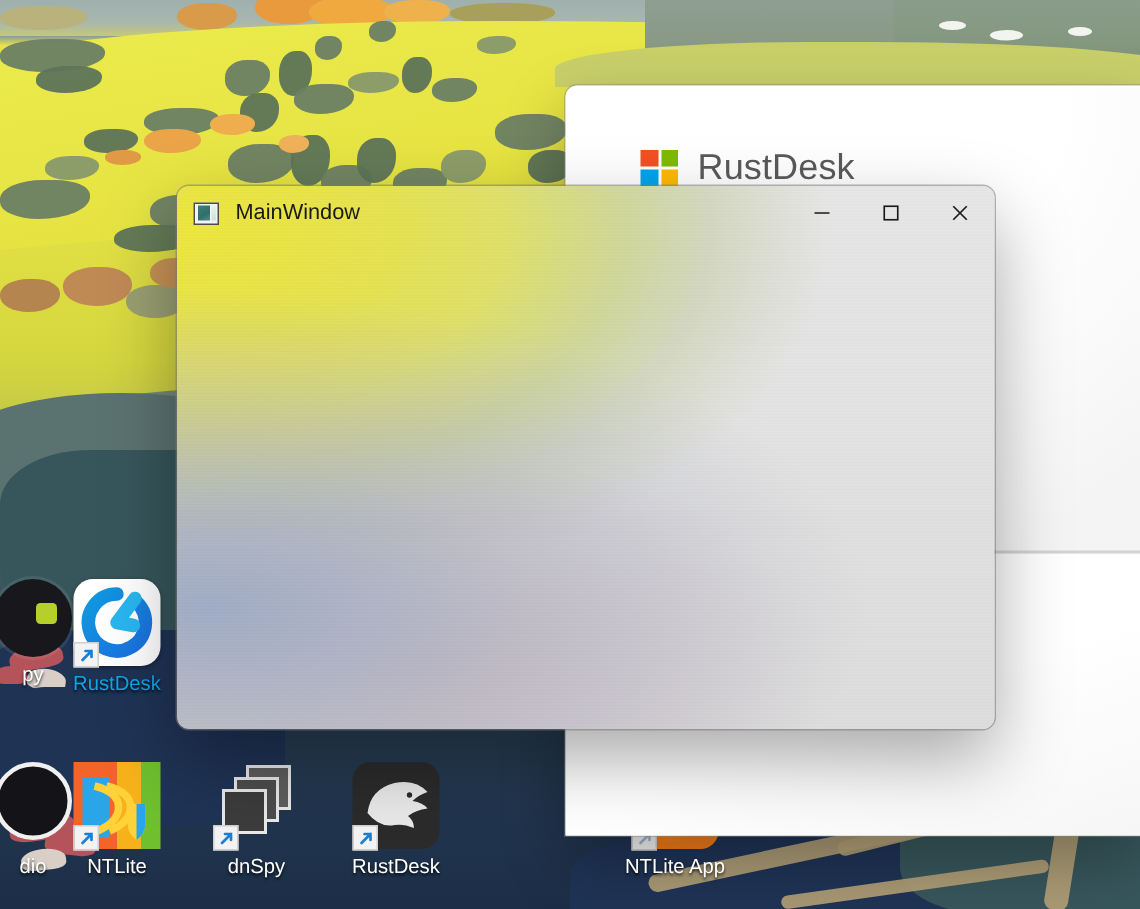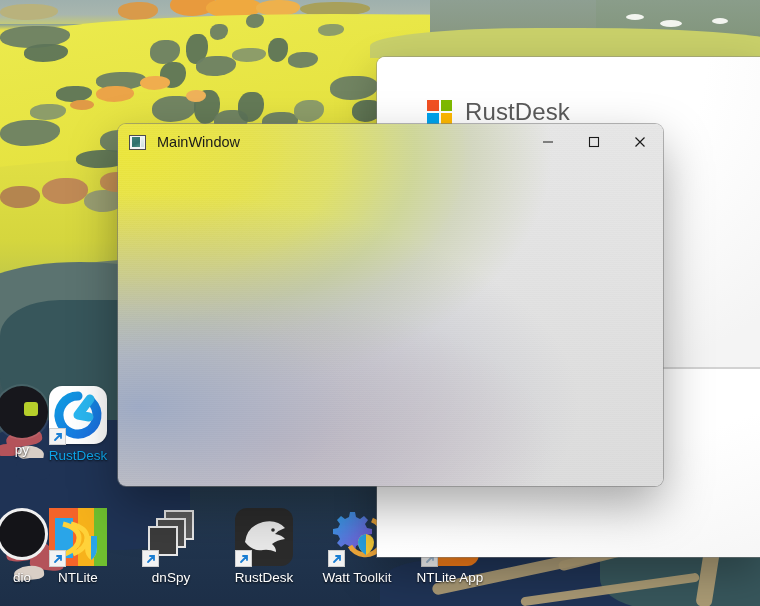--- a/index.html
+++ b/index.html
@@ -374,45 +374,20 @@
     <div style="position:absolute;left:19px;top:42px;width:17px;height:17px;background:#f3f3f3;border:1px solid #cfcfcf;
                 display:flex;align-items:center;justify-content:center;">
       <svg width="12" height="12" viewBox="0 0 12 12">
           <path d="M3 9 L9 3 M5 3 H9 V7" stroke="#1b7fd4" stroke-width="1.8" fill="none" stroke-linecap="round"></path>
         </svg>
     </div>
     <div style="position:absolute;left:0;top:62px;width:96px;text-align:center;color:#fff;font-size:13.5px;
                 text-shadow:0 1px 2px rgba(0,0,0,.85);">RustDesk</div>
   </div>
 
-  <div style="position:absolute;left:309px;top:508px;width:96px;height:84px;">
-    <div style="position:absolute;left:19px;top:0;width:58px;height:58px;">
-      <svg width="58" height="58" viewBox="0 0 58 58">
-        <defs>
-          <linearGradient id="wtg" x1="0" y1="0" x2="1" y2="1">
-            <stop offset="0" stop-color="#2aa5e8"></stop>
-              <stop offset="1" stop-color="#8a4fd8"></stop>
-          </linearGradient>
-        </defs>
-        <path d="M22 4 l5 0 1 5 4 2 4-3 4 4 -3 4 2 4 5 1 0 5 -5 1 -2 4 3 4 -4 4 -4-3 -4 2 -1 5 -5 0 -1-5 -4-2 -4 3 -4-4 3-4 -2-4 -5-1 0-5 5-1 2-4 -3-4 4-4 4 3 4-2 z" fill="url(#wtg)"></path>
-        <circle cx="26" cy="26" r="7" fill="#ffffff" opacity=".0"></circle>
-        <path d="M44 12 a18 18 0 1 1 -22 26" fill="none" stroke="#f2a93b" stroke-width="5"></path>
-        <path d="M38 26 q8 2 8 8 0 8 -8 13 -8 -5 -8 -13 0 -6 8 -8 z" fill="#ffd23a"></path>
-        <path d="M38 26 q-8 2 -8 8 0 8 8 13 z" fill="#2aa5e8"></path>
-      </svg>
-    </div>
-    <div style="position:absolute;left:19px;top:42px;width:17px;height:17px;background:#f3f3f3;border:1px solid #cfcfcf;
-                display:flex;align-items:center;justify-content:center;">
-      <svg width="12" height="12" viewBox="0 0 12 12">
-          <path d="M3 9 L9 3 M5 3 H9 V7" stroke="#1b7fd4" stroke-width="1.8" fill="none" stroke-linecap="round"></path>
-        </svg>
-    </div>
-    <div style="position:absolute;left:0;top:62px;width:96px;text-align:center;color:#fff;font-size:13.5px;
-                text-shadow:0 1px 2px rgba(0,0,0,.85);">Watt Toolkit</div>
-  </div>
 
   <div style="position:absolute;left:402px;top:508px;width:96px;height:84px;">
     <div style="position:absolute;left:19px;top:0;width:58px;height:58px;border-radius:12px;
                 background:radial-gradient(60% 60% at 40% 35%,#ffb03a,#ef7a18);"></div>
     <div style="position:absolute;left:19px;top:42px;width:17px;height:17px;background:#f3f3f3;border:1px solid #cfcfcf;
                 display:flex;align-items:center;justify-content:center;">
       <svg width="12" height="12" viewBox="0 0 12 12">
           <path d="M3 9 L9 3 M5 3 H9 V7" stroke="#9fb9d0" stroke-width="1.8" fill="none" stroke-linecap="round"></path>
         </svg>
     </div>

